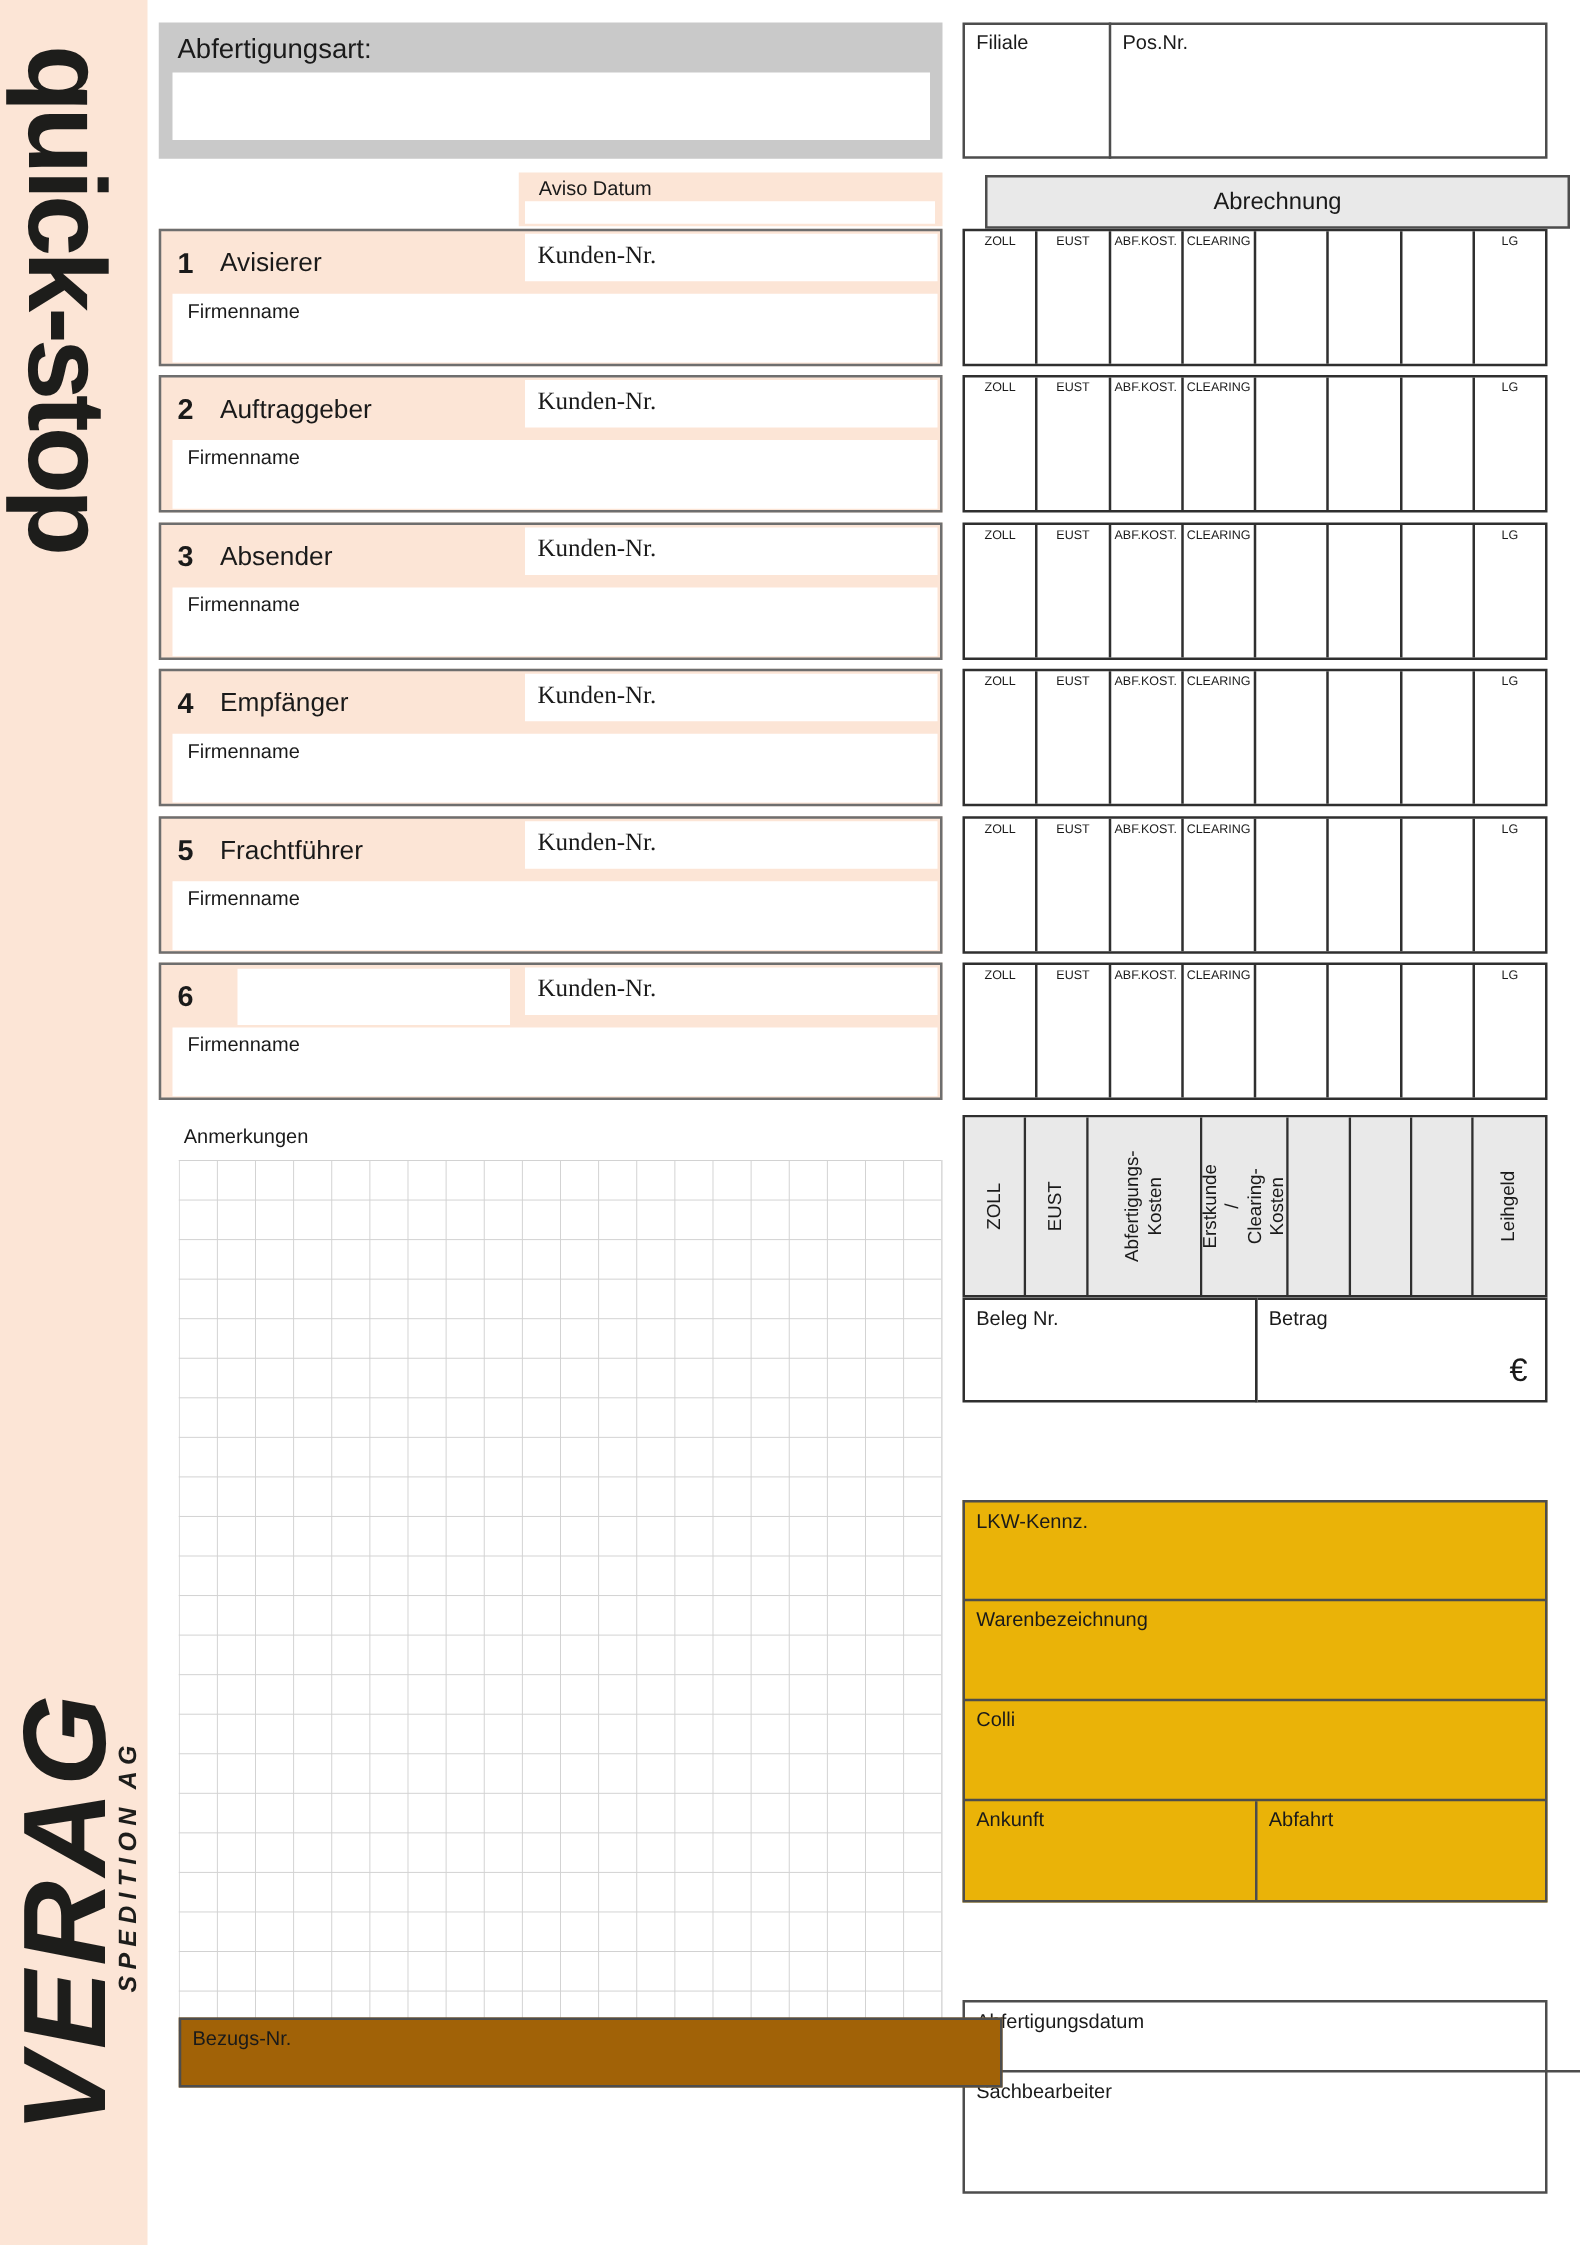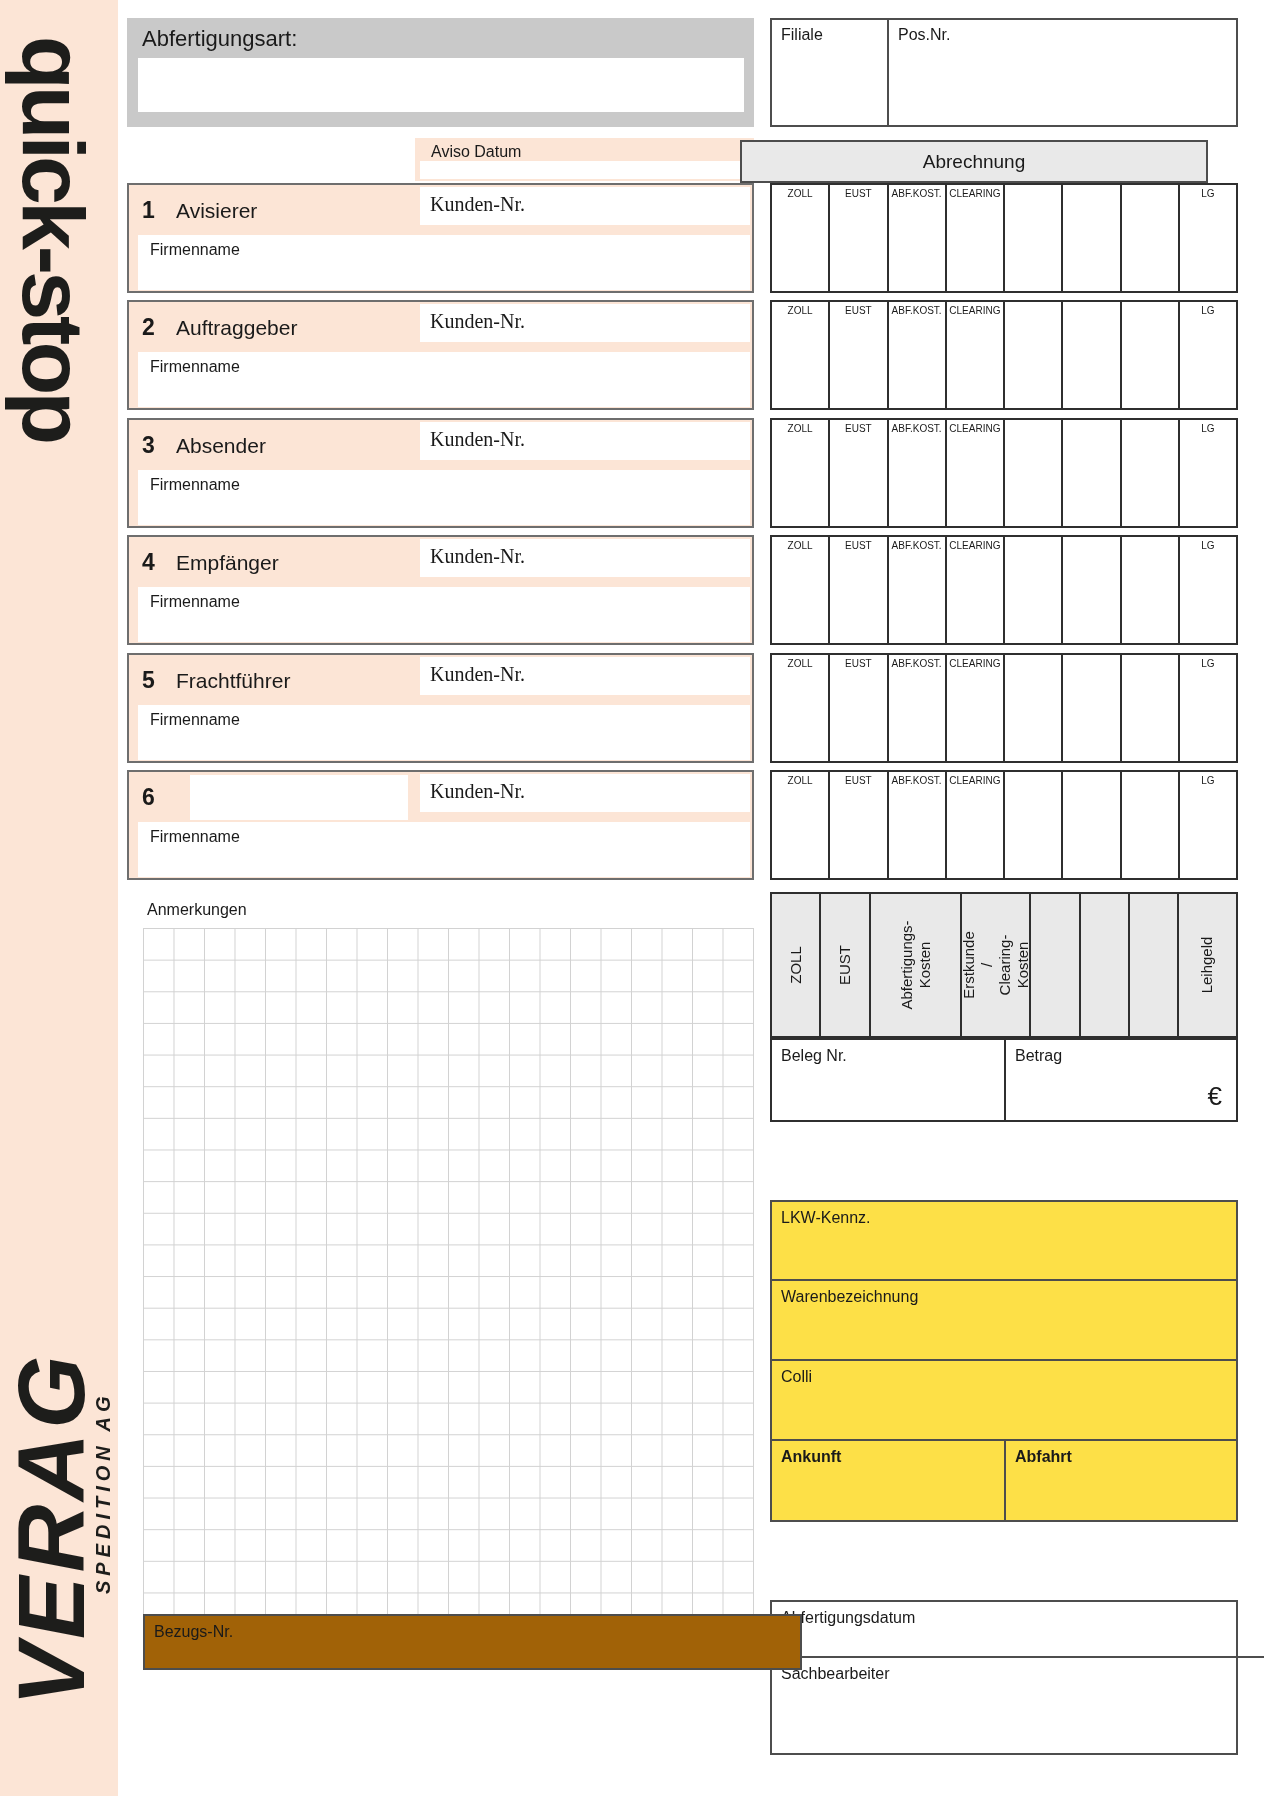--- a/index.html
+++ b/index.html
@@ -44,21 +44,21 @@
            background:var(--peach);}
   .secnum{position:absolute;left:13px;top:12px;font-size:23px;font-weight:bold;}
   .sectitle{position:absolute;left:47px;top:14px;font-size:21px;}
   .kundenbox{position:absolute;left:291px;top:2px;width:330px;height:38px;background:#fff;}
   .kundenlbl{position:absolute;left:10px;top:6px;font-size:20px;font-family:Liberation Serif, serif;}
   .firmenbox{position:absolute;left:9px;top:50px;width:612px;height:55px;background:#fff;}
   .firmenlbl{position:absolute;left:12px;top:6px;font-size:16px;}
   .rolebox{position:absolute;left:61px;top:3px;width:218px;height:45px;background:#fff;}
 
   
-  .abrhead{left:740px;top:140px;width:468px;height:43px;background:var(--tablehead);
+  .abrhead{left:788px;top:140px;width:468px;height:43px;background:var(--tablehead);
            border:2px solid var(--border-dark);display:flex;align-items:center;justify-content:center;
            font-size:19px;}
   .abrrow{left:770px;width:468px;height:110px;border:2px solid var(--cellline);
           background:#fff;display:flex;}
   .abrcell{flex:1 1 0;border-right:2px solid var(--cellline);display:flex;
            justify-content:center;align-items:flex-start;padding-top:3px;}
   .abrcell:last-child{border-right:none;}
   .abrcollbl{font-size:10px;letter-spacing:0px;}
 
   
@@ -77,26 +77,26 @@
 
   
   .anmlbl{left:147px;top:901px;font-size:16px;}
   .grid{left:143px;top:928px;width:611px;height:728px;background:#fff;
         background-image:linear-gradient(to right,var(--gridline) 1px,transparent 1px),
                          linear-gradient(to bottom,var(--gridline) 1px,transparent 1px);
         background-size:30.5px 31.65px;
         border-right:1px solid var(--gridline);border-bottom:1px solid var(--gridline);}
 
   
-  .lkwgroup{left:770px;top:1200px;width:468px;height:322px;border:2px solid var(--border-dark);background:#fde047;}
+  .lkwgroup{left:770px;top:1200px;width:468px;height:322px;border:2px solid var(--border-dark);background:#eab308;}
   .lgrow{position:absolute;left:0;width:464px;box-sizing:border-box;}
   .r1{top:0;height:79px;border-bottom:2px solid var(--border-dark);}
   .r2{top:79px;height:80px;border-bottom:2px solid var(--border-dark);}
   .r3{top:159px;height:80px;border-bottom:2px solid var(--border-dark);padding-left:18px;}
-  .r4{top:239px;height:79px;font-weight:bold;}
+  .r4{top:239px;height:79px;}
   .halfL{position:absolute;left:0;top:0;width:232px;height:100%;}
   .halfR{position:absolute;left:232px;top:0;width:232px;height:100%;border-left:2px solid var(--border-dark);box-sizing:border-box;}
 
   .abfertgroup{left:770px;top:1600px;width:468px;height:155px;border:2px solid var(--border-dark);background:#fff;}
   .ag1{position:absolute;left:0;top:0;width:520px;height:56px;border-bottom:2px solid var(--border-dark);box-sizing:border-box;}
   .ag2{position:absolute;left:0;top:56px;width:464px;height:95px;}
 
   .bezugbox{left:143px;top:1614px;width:659px;height:56px;border:2px solid var(--border-dark);background:#a16207;}
 </style>
 </head>

